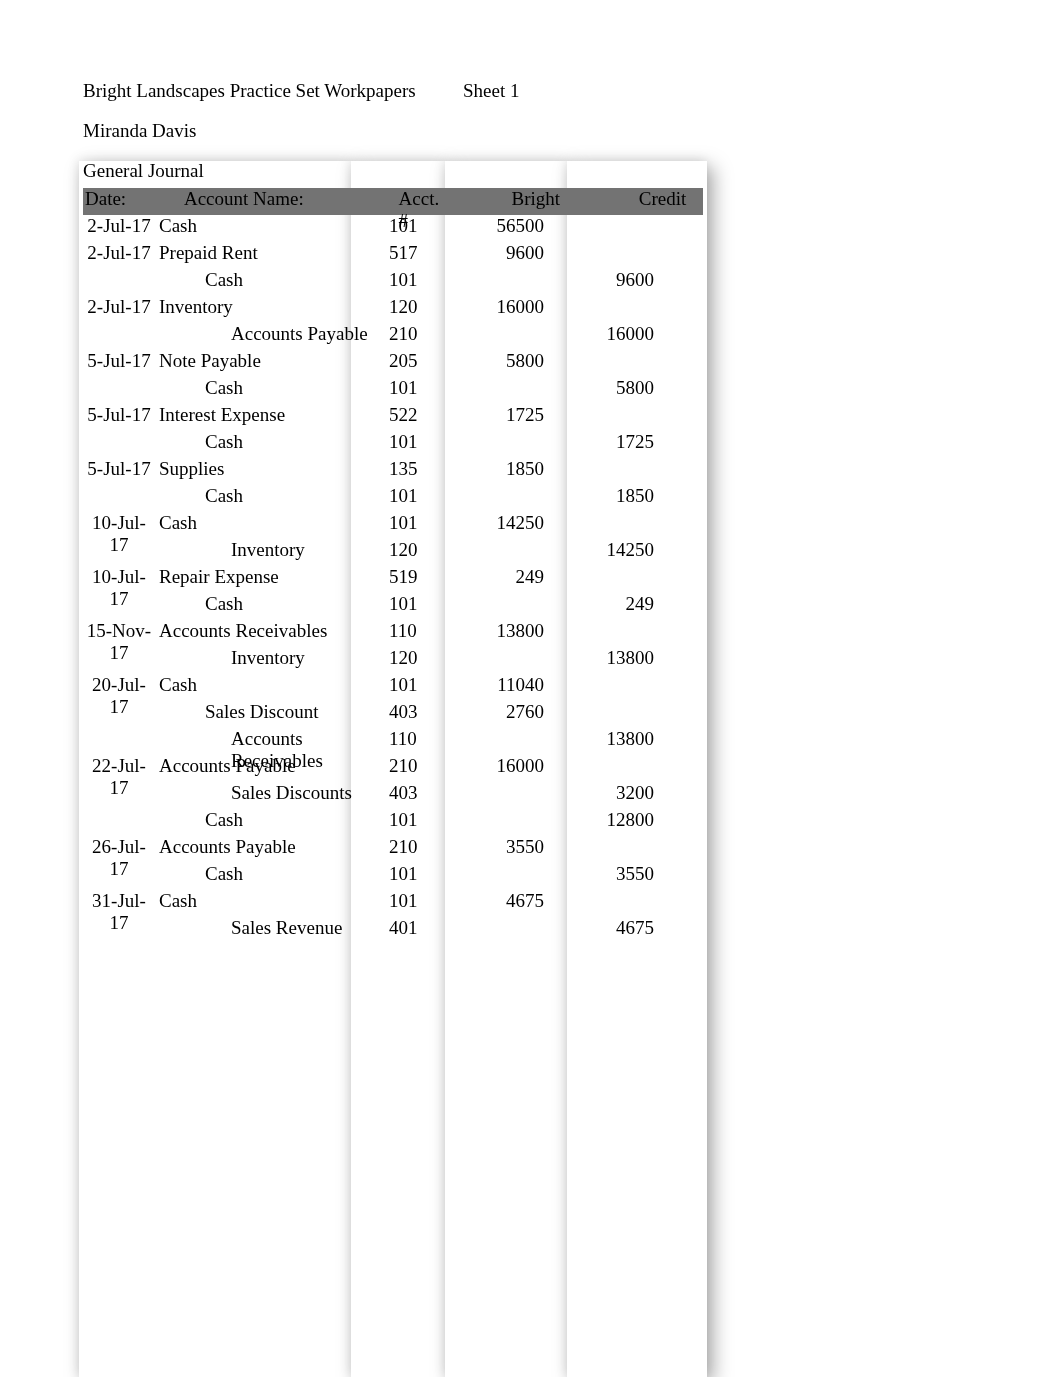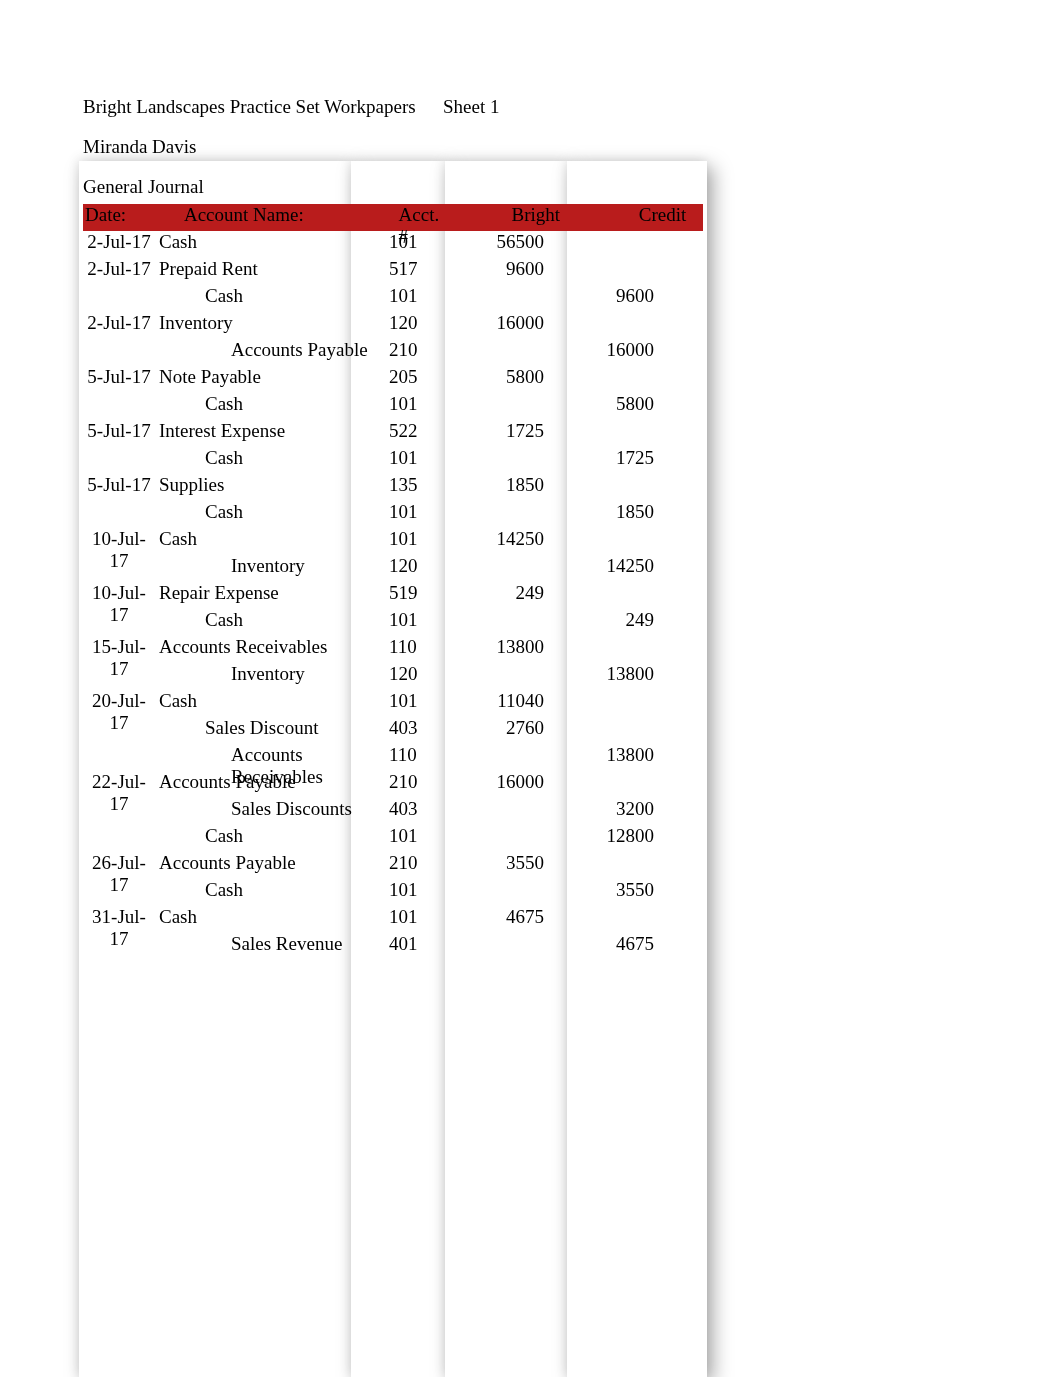--- a/index.html
+++ b/index.html
@@ -8,45 +8,45 @@
       height: 1377px;
       background: #fff;
       font-family: "Times New Roman", Times, serif;
       font-size: 19px;
       color: #000;
       position: relative;
     }
     .page {
       position: absolute;
       left: 83px;
-      top: 96px;
+      top: 80px;
       width: 620px;
     }
     .hdr-row {
       display: flex;
     }
     .hdr-title { width: 360px; }
-    .hdr-sheet { }
+    .hdr-sheet { margin-left: 20px; }
     .author, .subtitle { margin-top: 18px; }
     .table {
       margin-top: 6px;
       width: 620px;
     }
     .row {
       display: flex;
       align-items: baseline;
       height: 27px;
     }
     .col-date { width: 76px; text-align: center; padding-right: 4px; }
     .col-acct { width: 230px; }
     .col-num  { width: 70px;  text-align: left; padding-right: 10px; }
     .col-deb  { width: 95px;  text-align: right; padding-right: 10px; }
     .col-cred { width: 110px; text-align: right; padding-right: 10px; }
     .header-row {
-      background: #b91c1c;
+      background: #737373;
       gap: 44px;
     }
     .header-row .col-date { text-align: left; padding-left: 2px; padding-right: 0; }
     .header-row .col-cred { text-align: center; padding-left: 18px; }
     .indent1 { padding-left: 46px; }
     .indent2 { padding-left: 72px; }
     
     .shadow-box {
       position: absolute;
       background: #fff;
@@ -181,21 +181,21 @@
           <div class="col-cred"></div>
         </div>
         <div class="row">
           <div class="col-date"></div>
           <div class="col-acct indent1">Cash</div>
           <div class="col-num">101</div>
           <div class="col-deb"></div>
           <div class="col-cred">249</div>
         </div>
         <div class="row">
-          <div class="col-date">15-Jul-17</div>
+          <div class="col-date">15-Nov-17</div>
           <div class="col-acct">Accounts Receivables</div>
           <div class="col-num">110</div>
           <div class="col-deb">13800</div>
           <div class="col-cred"></div>
         </div>
         <div class="row">
           <div class="col-date"></div>
           <div class="col-acct indent2">Inventory</div>
           <div class="col-num">120</div>
           <div class="col-deb"></div>

